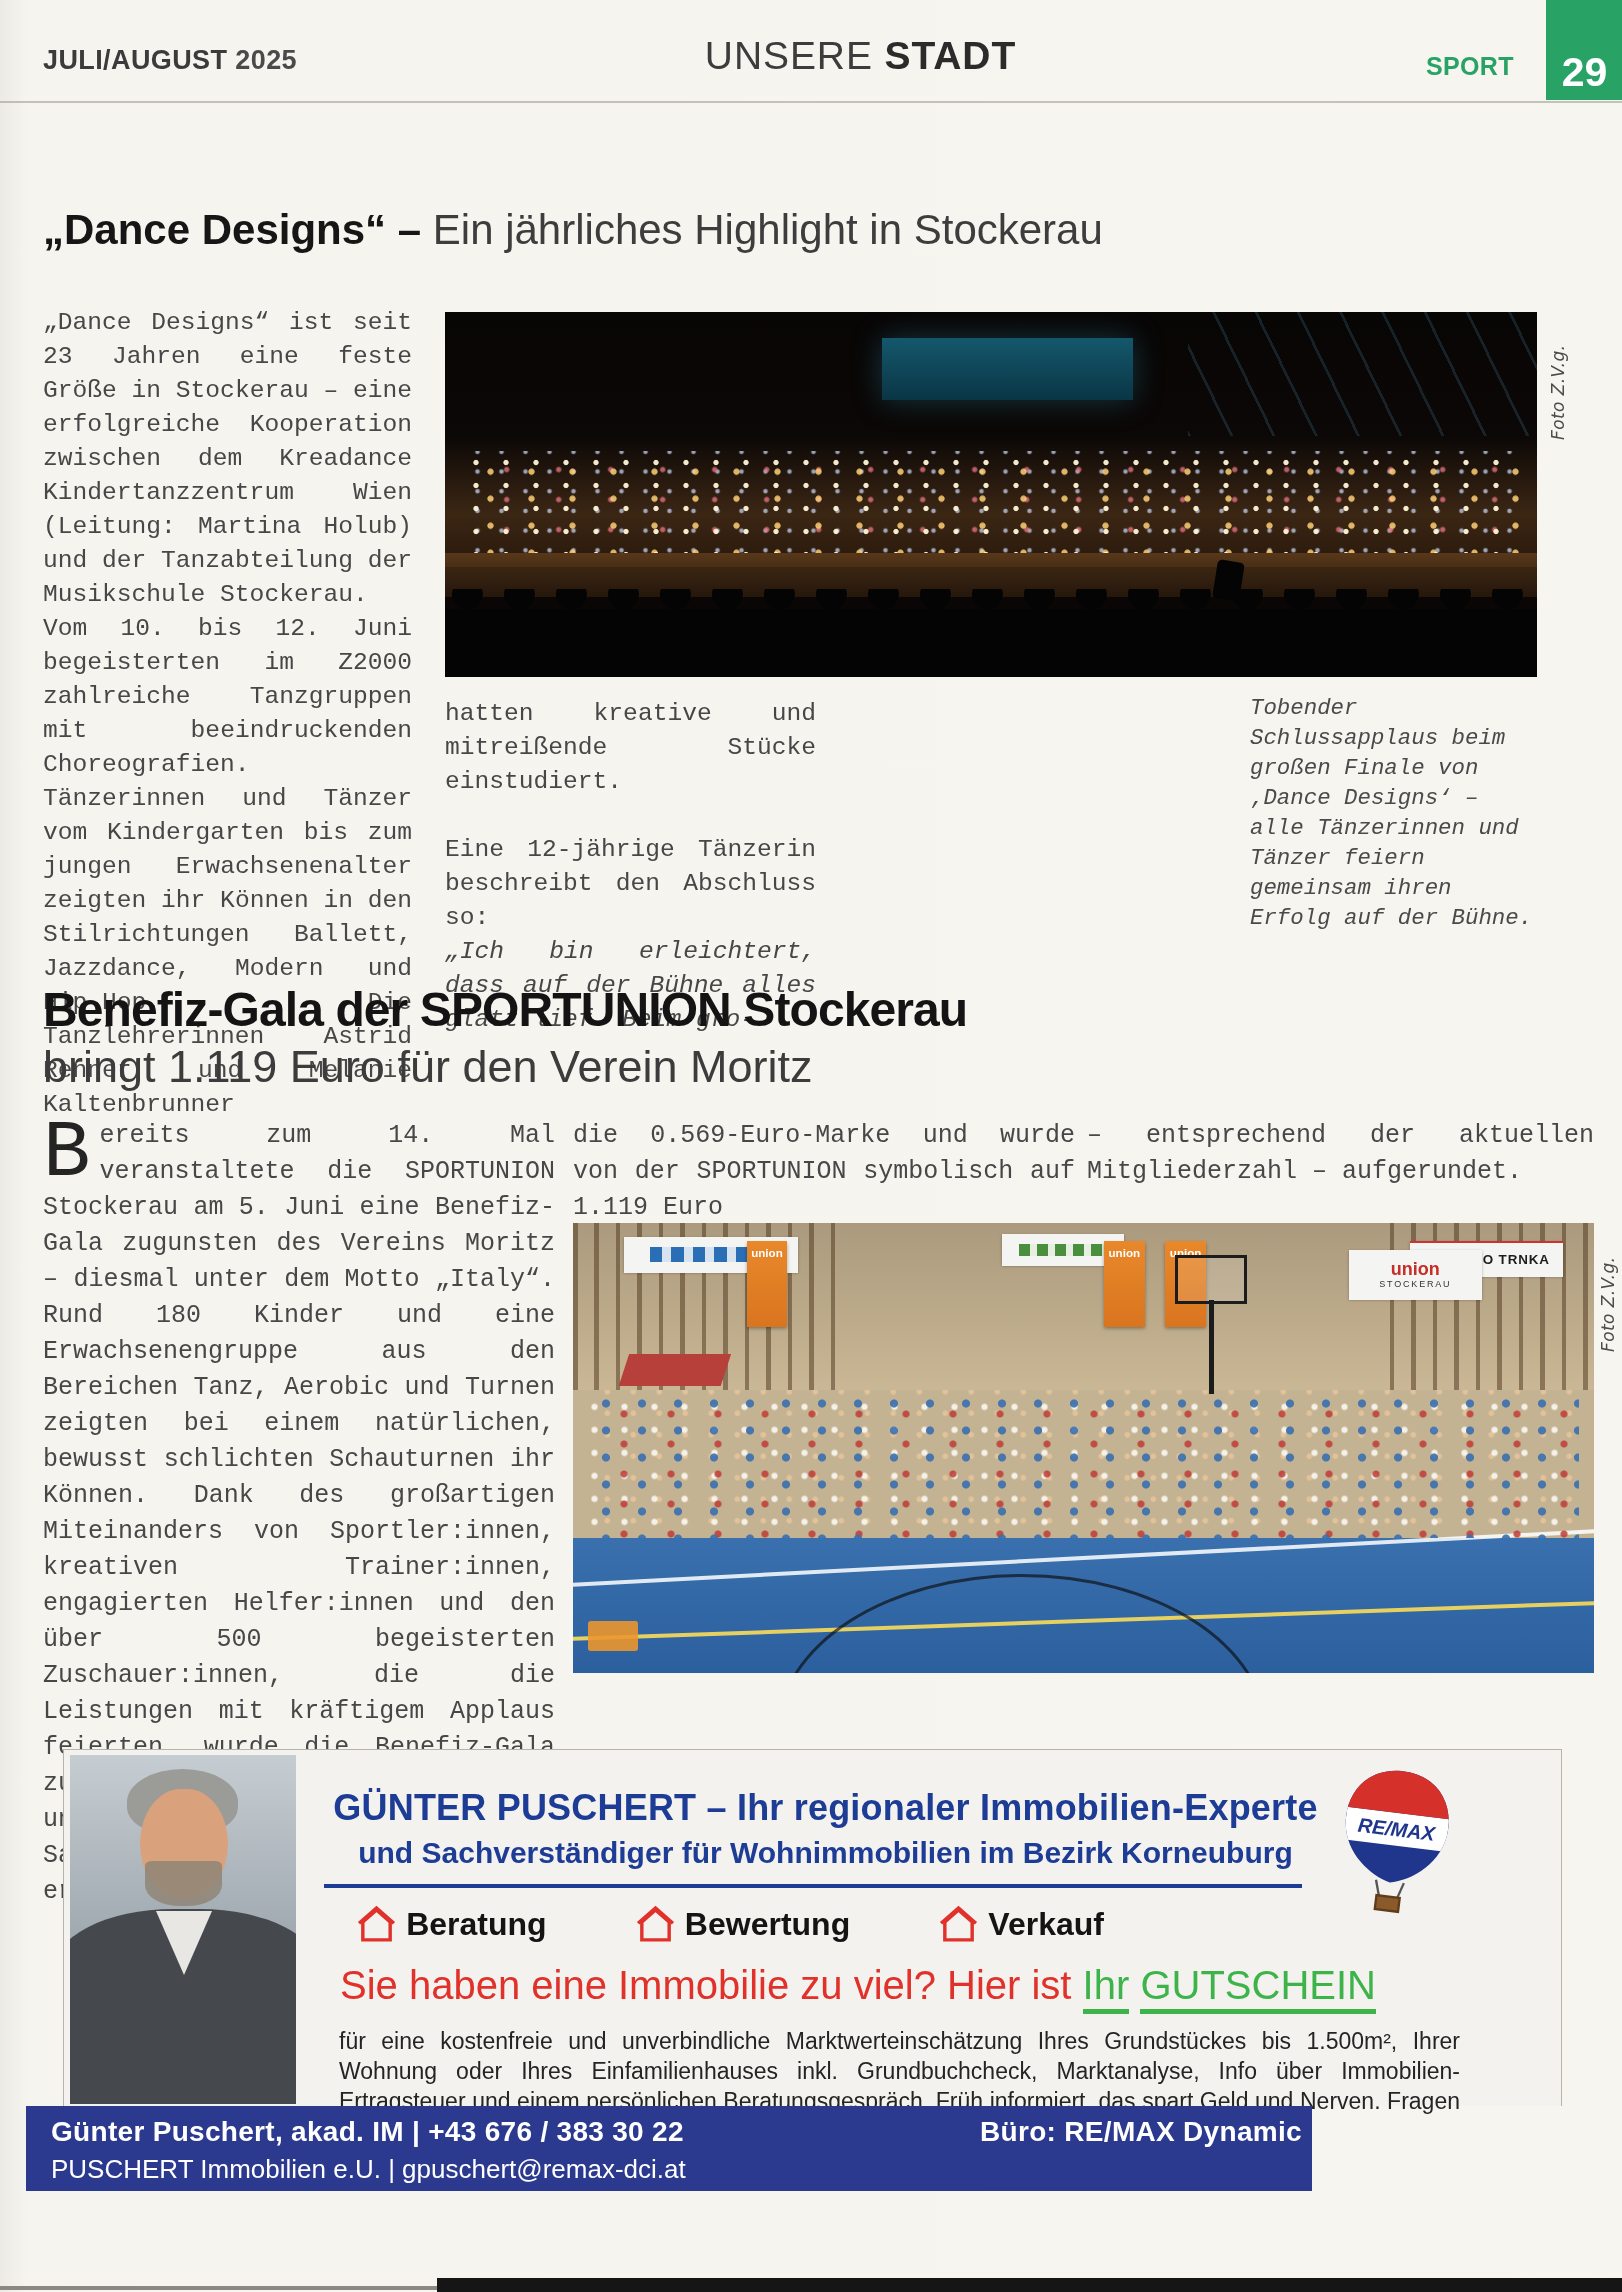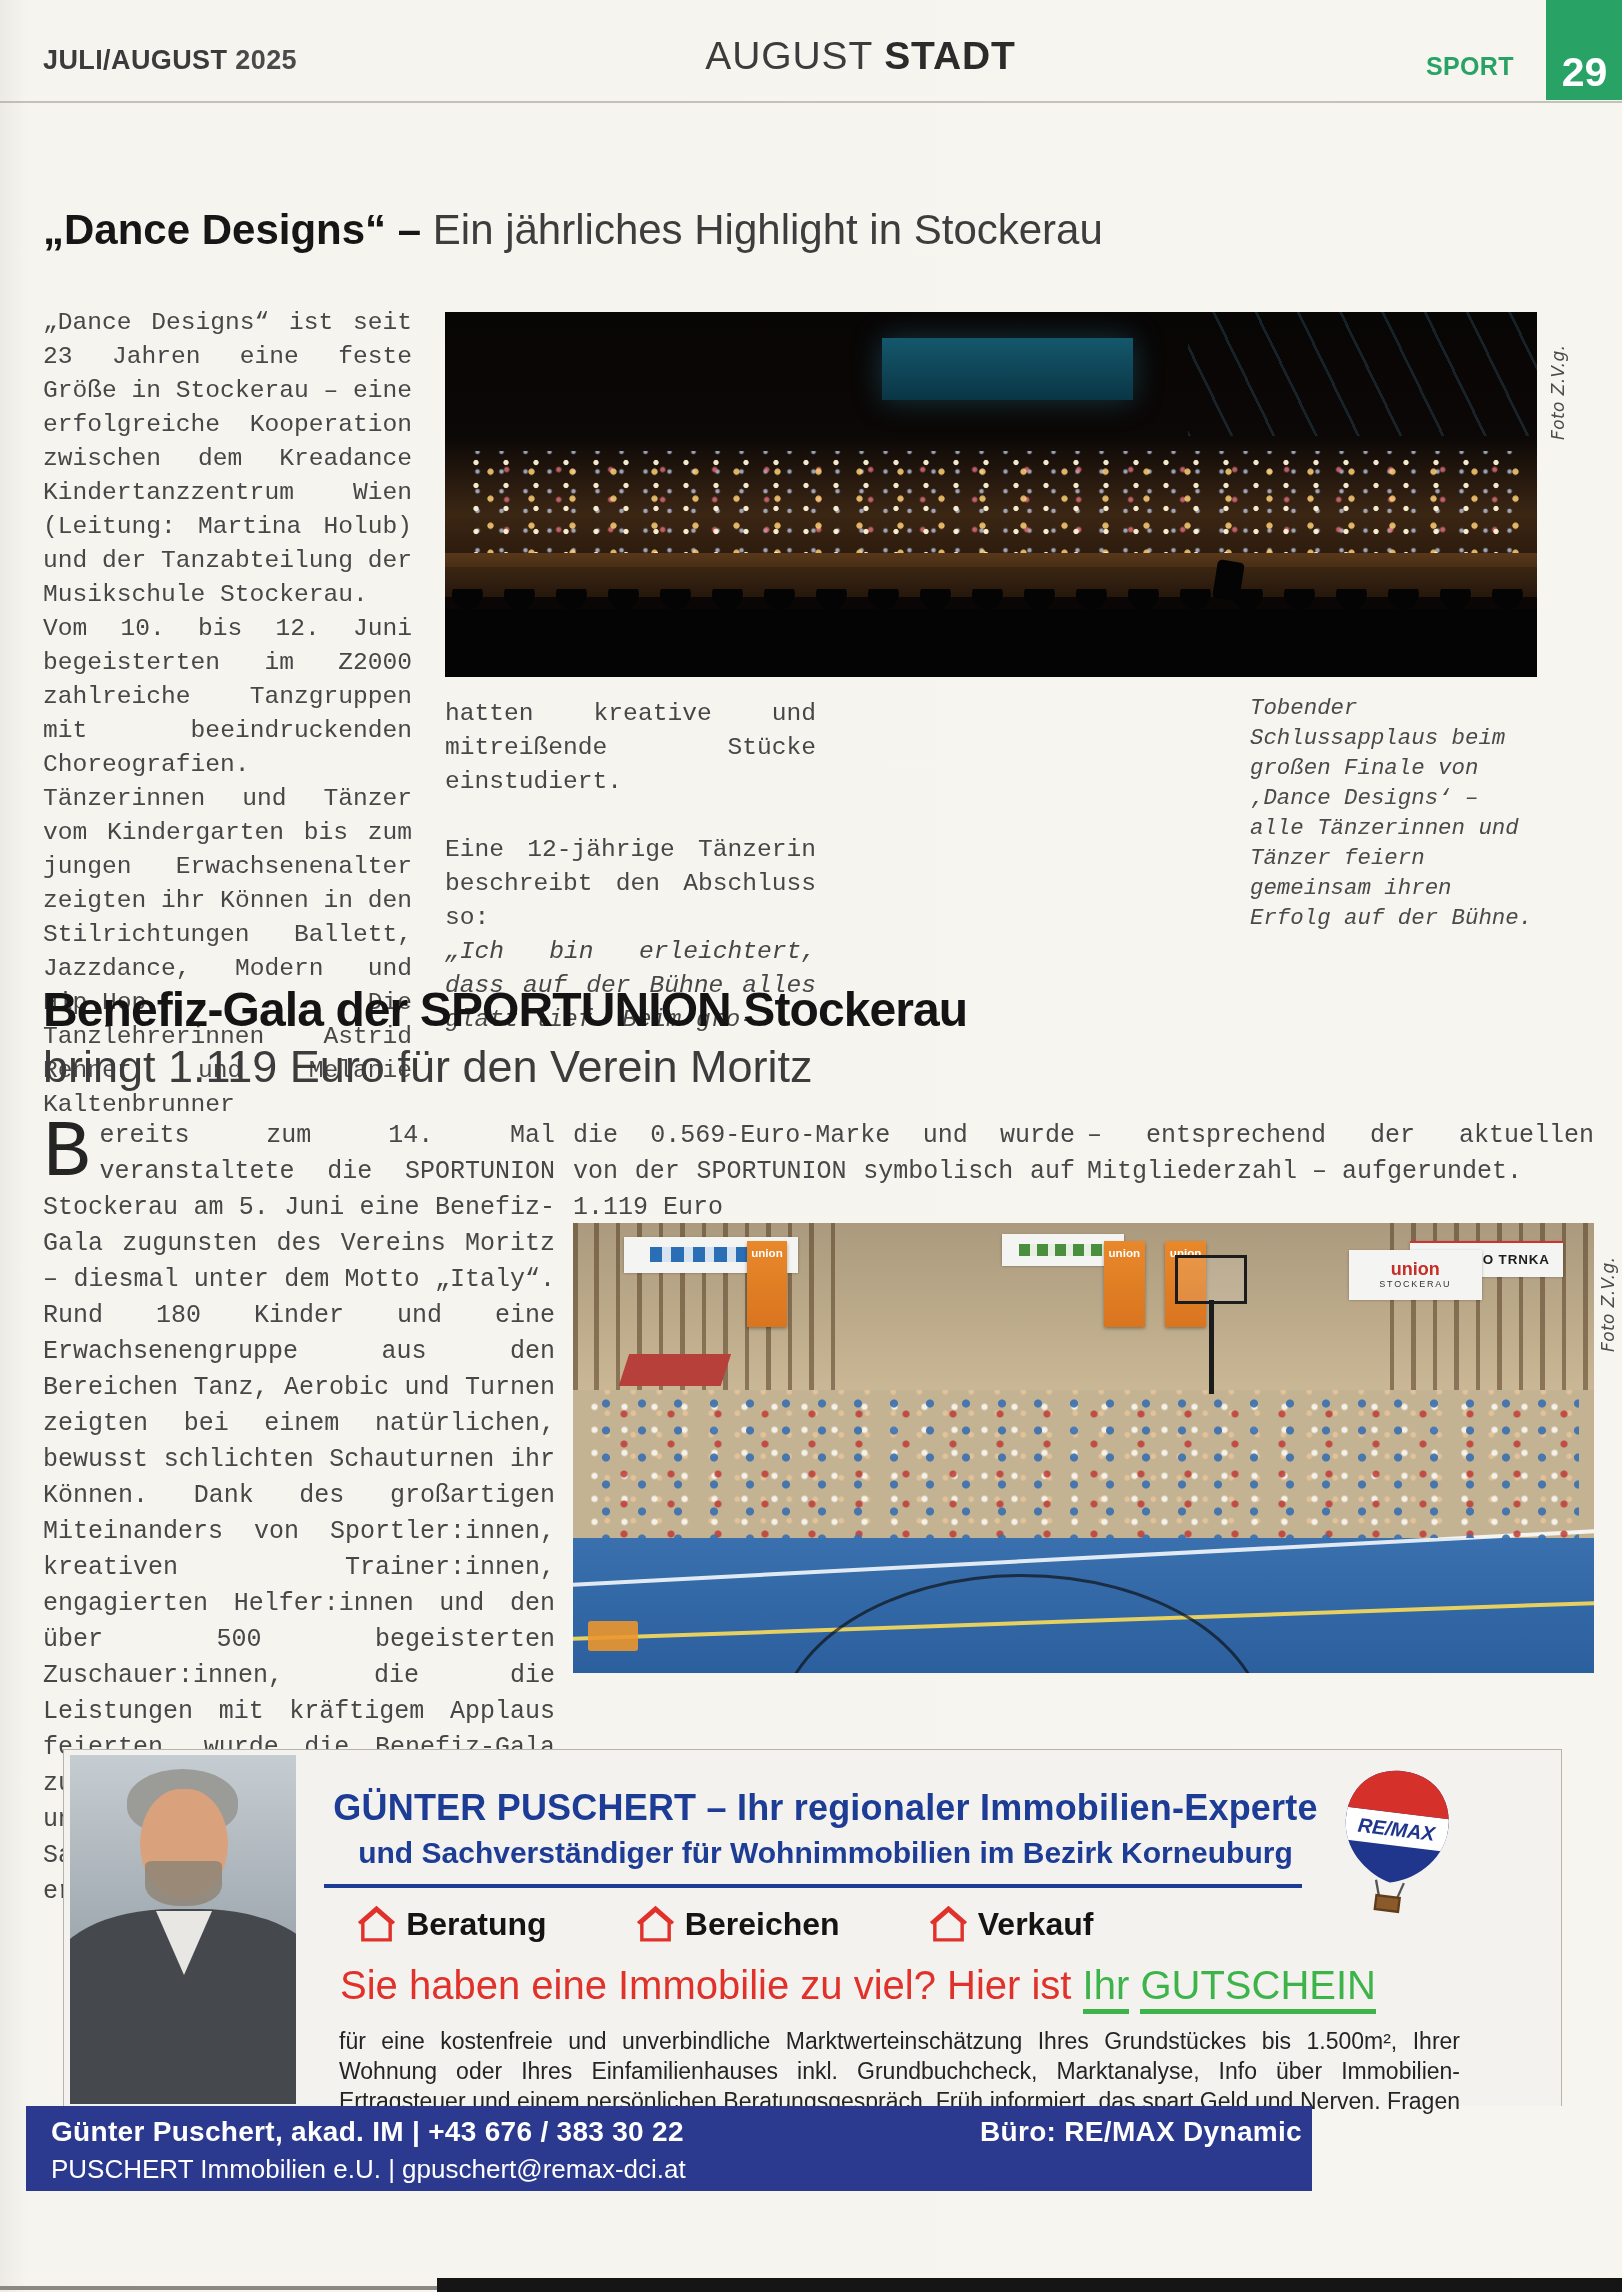--- a/index.html
+++ b/index.html
@@ -128,21 +128,21 @@
 </style>
 </head>
 <body>
 
 <div class="page">
 
   <div class="abs issue">
     <span class="b">JULI/AUGUST</span><span class="y"> 2025</span>
   </div>
   <div class="abs masthead">
-    <span class="light">AUGUST </span><span class="bold">STADT</span>
+    <span class="light">UNSERE </span><span class="bold">STADT</span>
   </div>
   <div class="abs section-label">SPORT</div>
   <div class="abs pagebox">
     <span>29</span>
   </div>
   <div class="abs header-rule"></div>
 
   <h1 class="abs a1-title" style="margin:0;">
     <span class="t-bold">„Dance Designs“ – </span><span class="t-light">Ein jährliches Highlight in Stockerau</span>
   </h1>
@@ -250,21 +250,21 @@
           <path d="M4 21 V10.5 L12 3.5 L20 10.5 V21 Z" fill="none" stroke="#e0312a" stroke-width="2"></path>
           <path d="M1.8 11.3 L12 2.4 L22.2 11.3" fill="none" stroke="#e0312a" stroke-width="2"></path>
         </svg>
       <span>Beratung</span>
     </span>
     <span class="svc">
       <svg width="45" height="41" viewBox="0 0 24 24">
           <path d="M4 21 V10.5 L12 3.5 L20 10.5 V21 Z" fill="none" stroke="#e0312a" stroke-width="2"></path>
           <path d="M1.8 11.3 L12 2.4 L22.2 11.3" fill="none" stroke="#e0312a" stroke-width="2"></path>
         </svg>
-      <span>Bereichen</span>
+      <span>Bewertung</span>
     </span>
     <span class="svc">
       <svg width="45" height="41" viewBox="0 0 24 24">
           <path d="M4 21 V10.5 L12 3.5 L20 10.5 V21 Z" fill="none" stroke="#e0312a" stroke-width="2"></path>
           <path d="M1.8 11.3 L12 2.4 L22.2 11.3" fill="none" stroke="#e0312a" stroke-width="2"></path>
         </svg>
       <span>Verkauf</span>
     </span>
   </div>
 

